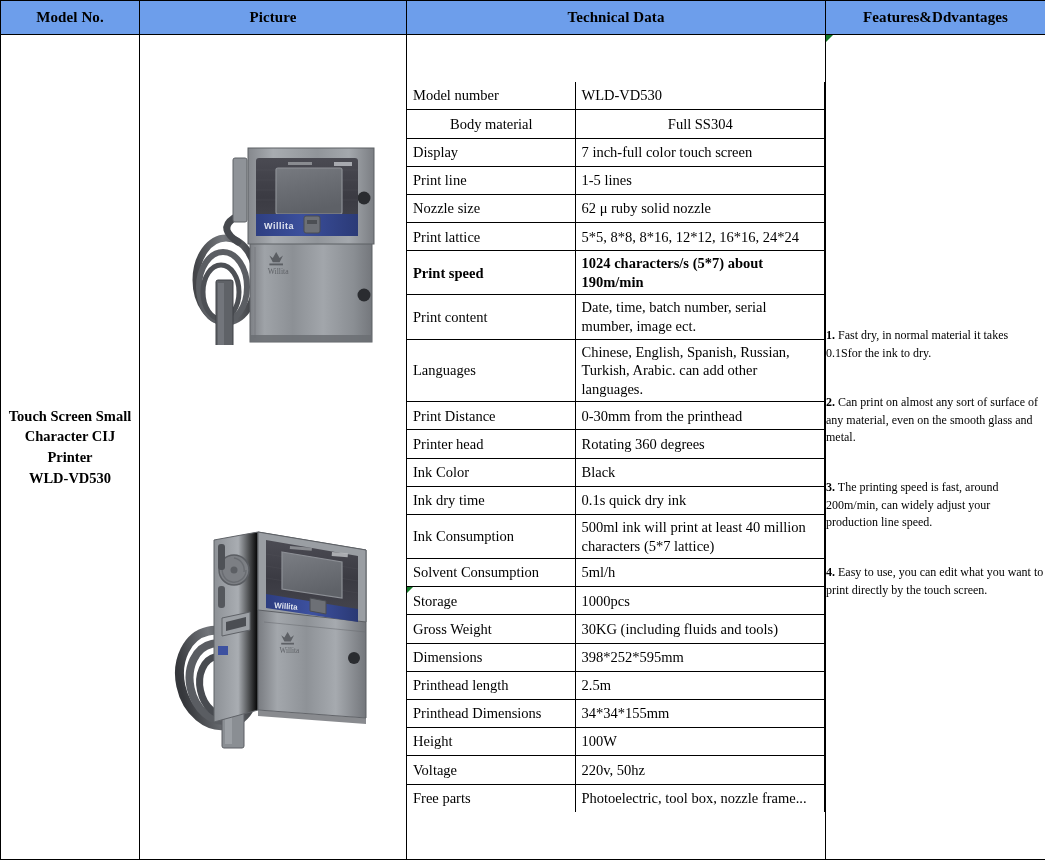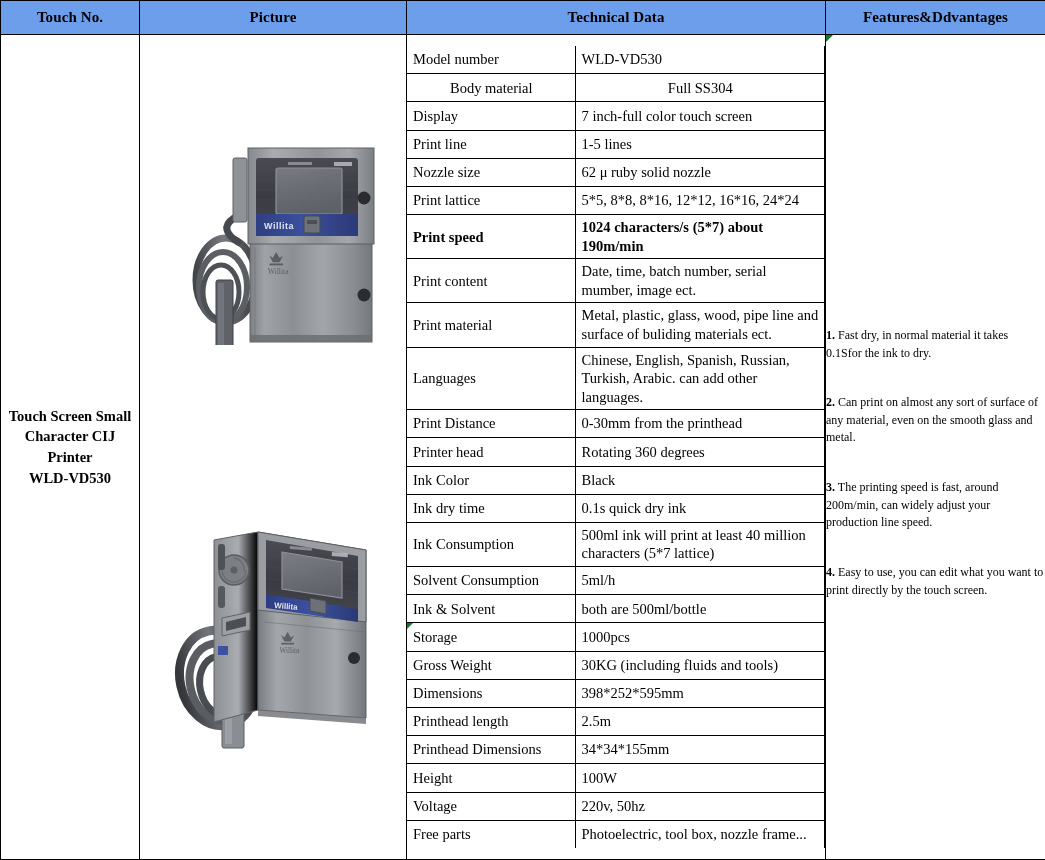--- a/index.html
+++ b/index.html
@@ -152,21 +152,21 @@
 <div class="sheet">
   <table class="main">
     <colgroup>
       <col style="width:139px">
       <col style="width:267px">
       <col style="width:419px">
       <col style="width:220px">
     </colgroup>
     <thead>
       <tr>
-        <th>Touch No.</th>
+        <th>Model No.</th>
         <th>Picture</th>
         <th>Technical Data</th>
         <th>Features&amp;Ddvantages</th>
       </tr>
     </thead>
     <tbody>
       <tr>
 
         <td class="model-cell">
           <div class="model-name">
@@ -407,24 +407,20 @@
                 <td class="t-val">5*5, 8*8, 8*16, 12*12, 16*16, 24*24</td>
               </tr>
               <tr style="height: 41.4px; font-weight: bold;">
                 <td class="t-lbl">Print speed</td>
                 <td class="t-val">1024 characters/s (5*7) about 190m/min</td>
               </tr>
               <tr style="height: 41.4px;">
                 <td class="t-lbl">Print content</td>
                 <td class="t-val">Date, time, batch number, serial mumber, image ect.</td>
               </tr>
-              <tr style="height: 41.4px;">
-                <td class="t-lbl">Print material</td>
-                <td class="t-val">Metal, plastic, glass, wood, pipe line and surface of buliding materials ect.</td>
-              </tr>
               <tr style="height: 54.6px;">
                 <td class="t-lbl">Languages</td>
                 <td class="t-val">Chinese, English, Spanish, Russian, Turkish, Arabic.  can add other languages.</td>
               </tr>
               <tr style="height: 28.2px;">
                 <td class="t-lbl">Print Distance</td>
                 <td class="t-val">0-30mm from the printhead</td>
               </tr>
               <tr style="height: 28.2px;">
                 <td class="t-lbl">Printer head</td>
@@ -438,24 +434,20 @@
                 <td class="t-lbl">Ink dry time</td>
                 <td class="t-val">0.1s quick dry ink</td>
               </tr>
               <tr style="height: 41.4px;">
                 <td class="t-lbl">Ink Consumption</td>
                 <td class="t-val">500ml ink will print at least 40 million characters (5*7 lattice)</td>
               </tr>
               <tr style="height: 28.2px;">
                 <td class="t-lbl">Solvent Consumption</td>
                 <td class="t-val">5ml/h</td>
-              </tr>
-              <tr style="height: 28.2px;">
-                <td class="t-lbl">Ink &amp; Solvent</td>
-                <td class="t-val">both are 500ml/bottle</td>
               </tr>
               <tr style="height: 28.2px;">
                 <td class="t-lbl tech-marker">Storage</td>
                 <td class="t-val">1000pcs</td>
               </tr>
               <tr style="height: 28.2px;">
                 <td class="t-lbl">Gross Weight</td>
                 <td class="t-val">30KG (including fluids and tools)</td>
               </tr>
               <tr style="height: 28.2px;">

